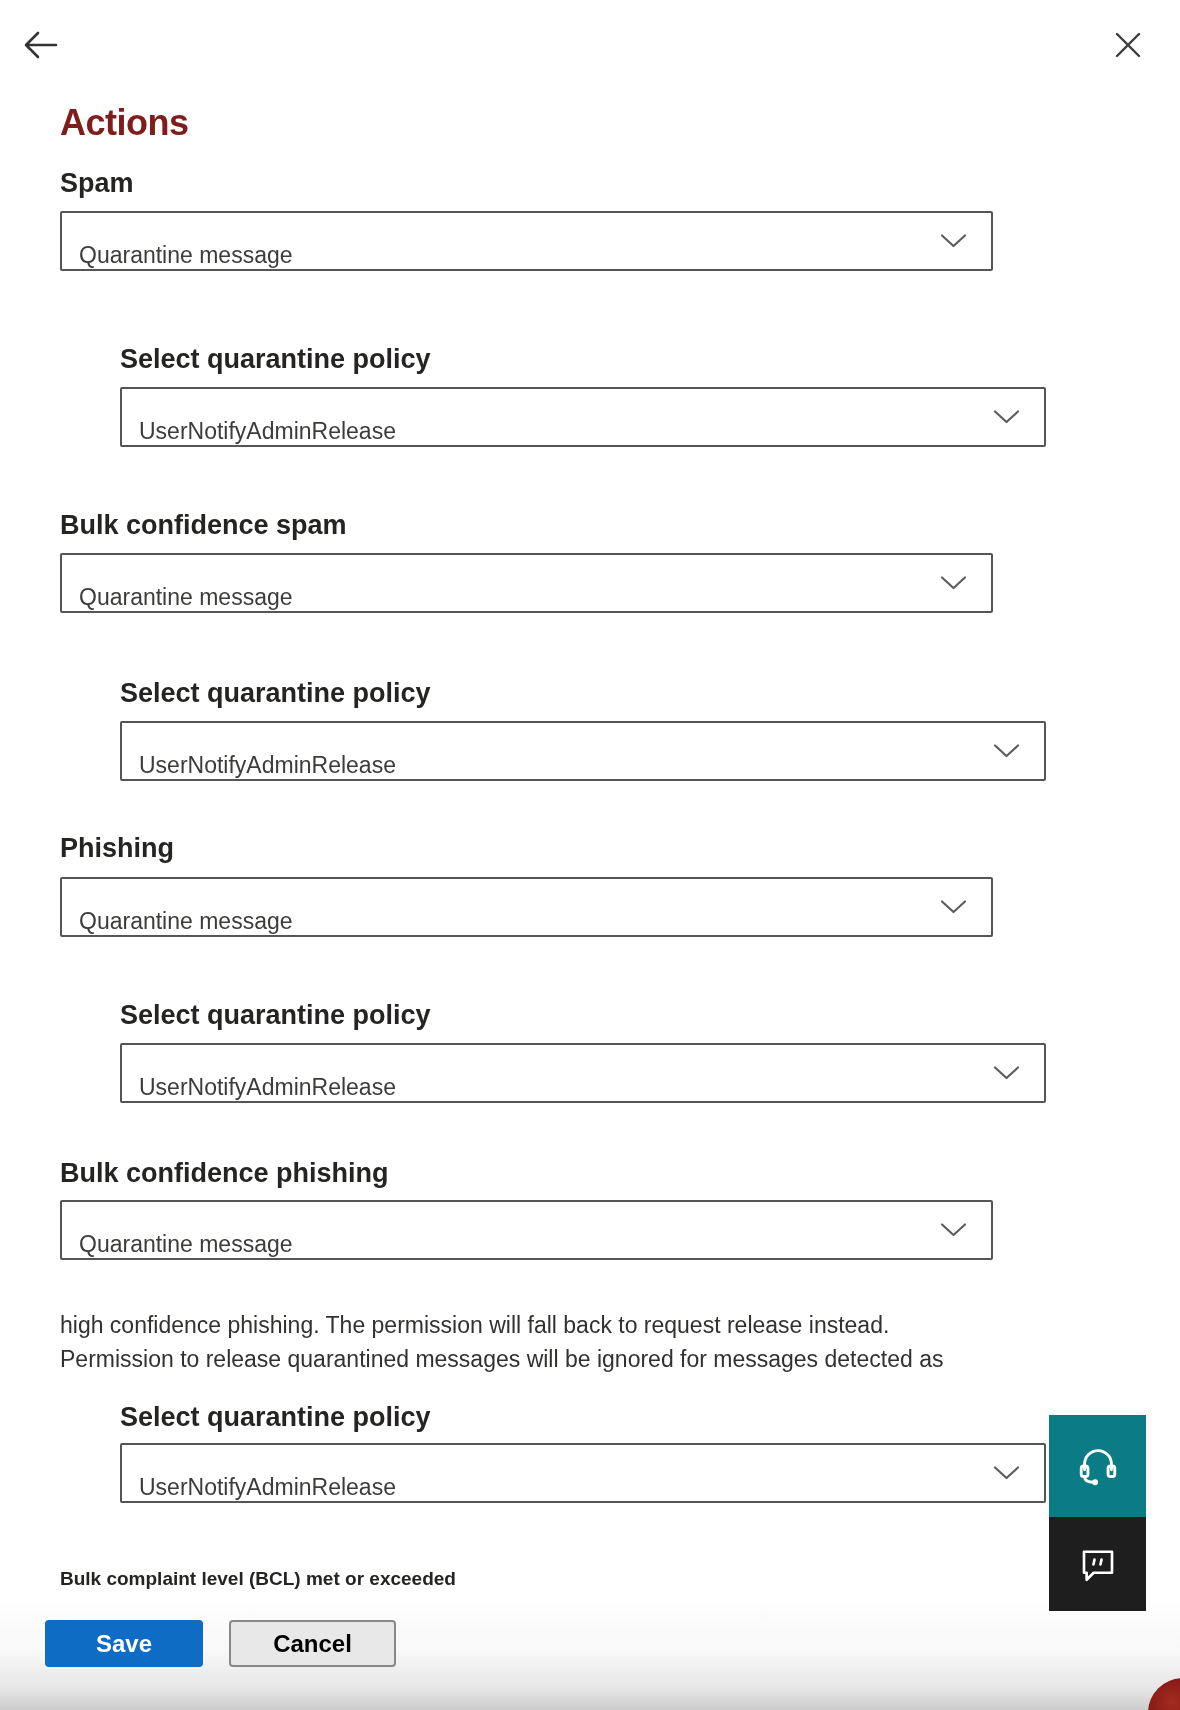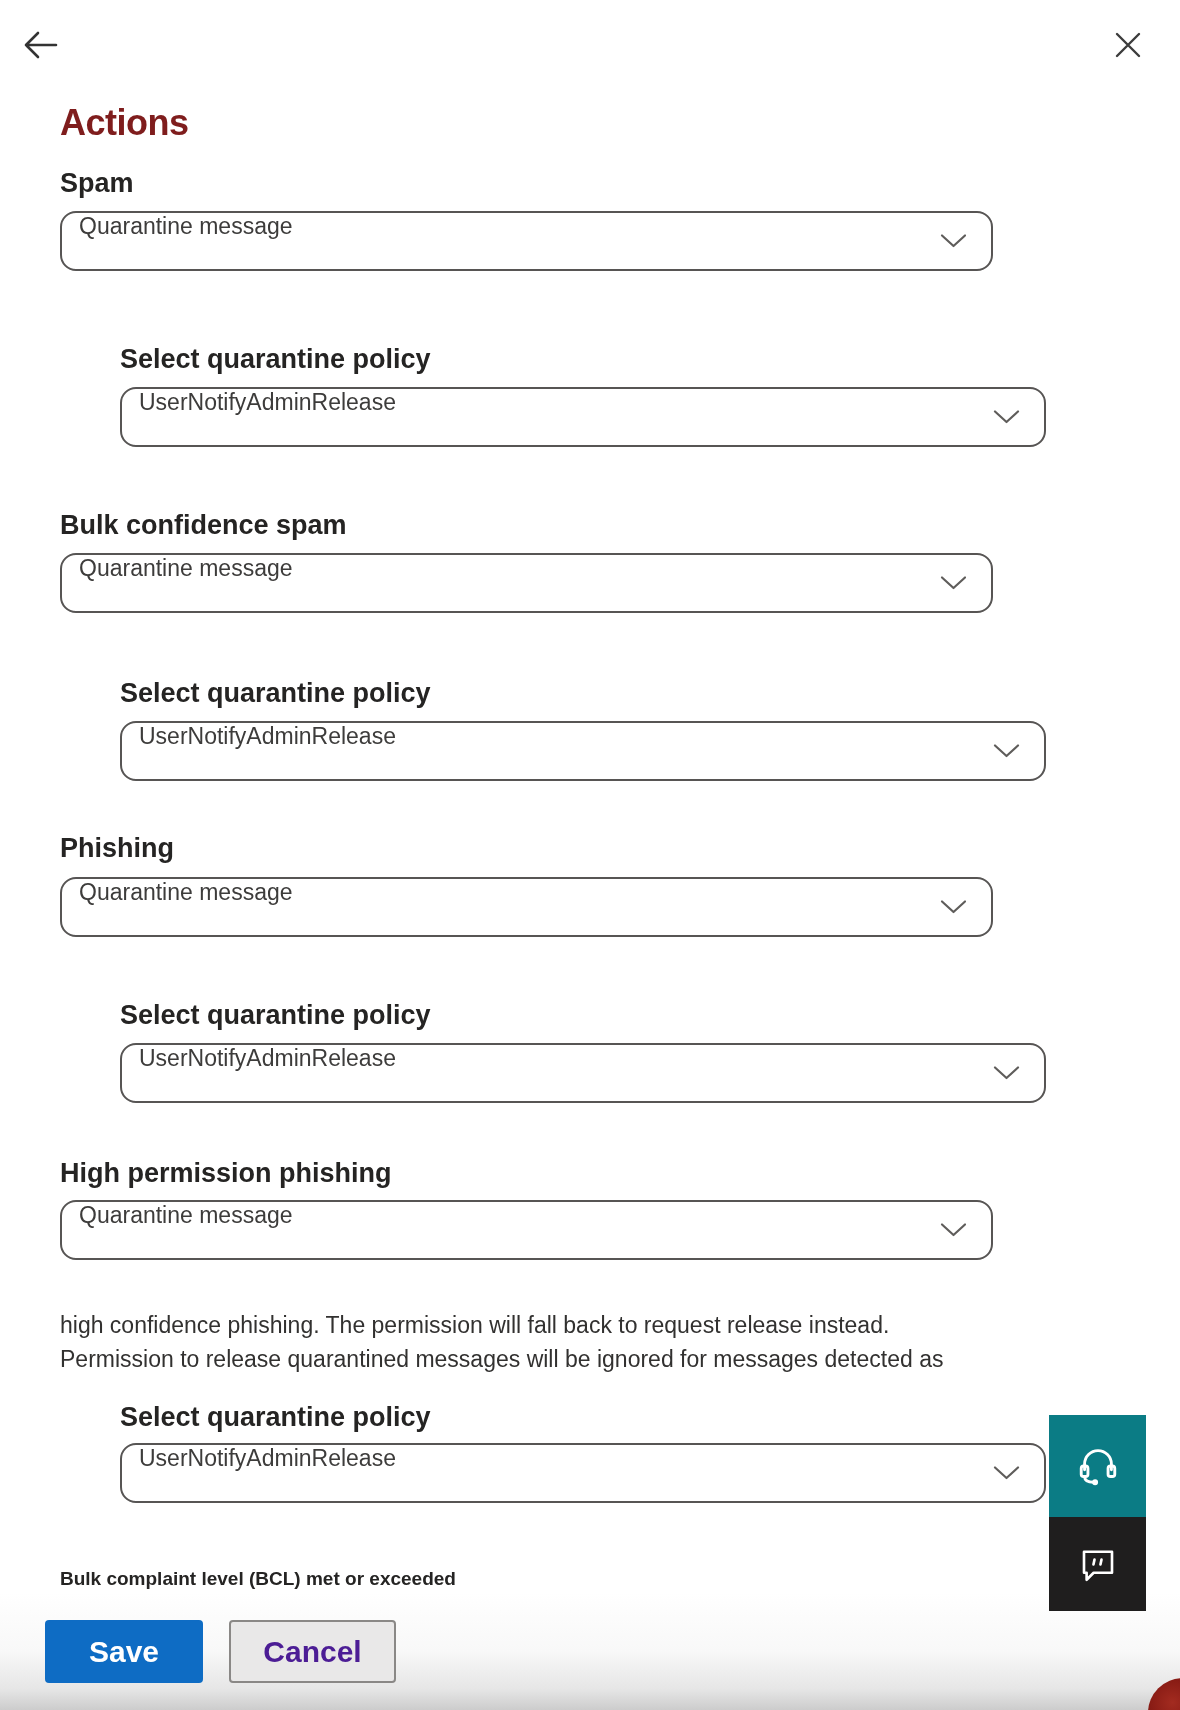--- a/index.html
+++ b/index.html
@@ -16,48 +16,48 @@
   .title {
     position:absolute; left:60px; top:102px;
     font-size:36px; font-weight:700; color:#7f1d1d; letter-spacing:-0.5px;
   }
   .lbl {
     position:absolute; font-size:27px; font-weight:600; color:#252423;
     white-space:nowrap;
   }
   .dd {
     position:absolute; height:60px; background:#ffffff;
-    border:2px solid #575554; border-radius:16px;
-    display:flex; align-items:flex-start;
+    border:2px solid #575554; border-radius:2px;
+    display:flex; align-items:flex-end;
     padding:0 60px 0 17px; cursor:pointer;
   }
   .ddv { font-size:23px; color:#3d3c3b; white-space:nowrap; }
   .chev { position:absolute; right:24px; top:50%; transform:translateY(-50%); }
   .note {
     position:absolute; left:60px; top:1308px;
     font-size:23px; color:#323130; line-height:34px;
   }
   .noteline { display:block; white-space:nowrap; }
   .bulk-lbl {
     position:absolute; left:60px; top:1568px;
     font-size:19px; font-weight:600; color:#252423; white-space:nowrap;
     z-index:1;
   }
   .footer {
     position:absolute; left:0; top:1593px; width:1180px; height:117px;
     background:linear-gradient(180deg,#ffffff 0%,#f8f8f8 50%,#e6e6e6 82%,#cccccc 100%);
     z-index:2;
   }
   .btn {
-    position:absolute; top:27px; height:63px;
+    position:absolute; top:27px; height:47px;
     font-family:"Liberation Sans", sans-serif;
-    font-size:30px; font-weight:600; border-radius:4px; cursor:pointer;
+    font-size:24px; font-weight:600; border-radius:4px; cursor:pointer;
   }
   .btn.save { left:45px; width:158px; background:#0e6cc4; border:none; color:#ffffff; }
-  .btn.cancel { left:229px; width:167px; background:#e9e8e8; border:2px solid #8a8886; color:#4c1d95; }
+  .btn.cancel { left:229px; width:167px; background:#e9e8e8; border:2px solid #8a8886; color:#000000; }
   .float {
     position:absolute; left:1049px; width:97px; border:none; cursor:pointer;
     display:flex; align-items:center; justify-content:center; z-index:3;
   }
   .float.help { top:1415px; height:102px; background:#0b7c85; }
   .float.feedback { top:1517px; height:94px; background:#1f1e1e; }
   .corner-logo {
     position:absolute; width:70px; height:70px; right:-38px; bottom:-38px;
     border-radius:50%; z-index:4;
     background:radial-gradient(circle at 35% 35%, #a32b20 0%, #7a130e 55%, #45070a 100%);
@@ -122,21 +122,21 @@
   </div>
 
   <div class="lbl" style="left:120px;top:1000px;">Select quarantine policy</div>
   <div class="dd" style="left:120px;top:1043px;width:926px;">
     <span class="ddv">UserNotifyAdminRelease</span>
     <svg class="chev" width="27" height="15" viewBox="0 0 27 15" fill="none" stroke="#5f5d5b" stroke-width="2.2" stroke-linecap="round" stroke-linejoin="round">
         <polyline points="2,2 13.5,12.5 25,2"></polyline>
       </svg>
   </div>
 
-  <div class="lbl" style="left:60px;top:1158px;">High permission phishing</div>
+  <div class="lbl" style="left:60px;top:1158px;">Bulk confidence phishing</div>
   <div class="dd" style="left:60px;top:1200px;width:933px;">
     <span class="ddv">Quarantine message</span>
     <svg class="chev" width="27" height="15" viewBox="0 0 27 15" fill="none" stroke="#5f5d5b" stroke-width="2.2" stroke-linecap="round" stroke-linejoin="round">
         <polyline points="2,2 13.5,12.5 25,2"></polyline>
       </svg>
   </div>
 
   <div class="note">
     <span class="noteline">high confidence phishing. The permission will fall back to request release instead.</span>
     <span class="noteline">Permission to release quarantined messages will be ignored for messages detected as</span>

